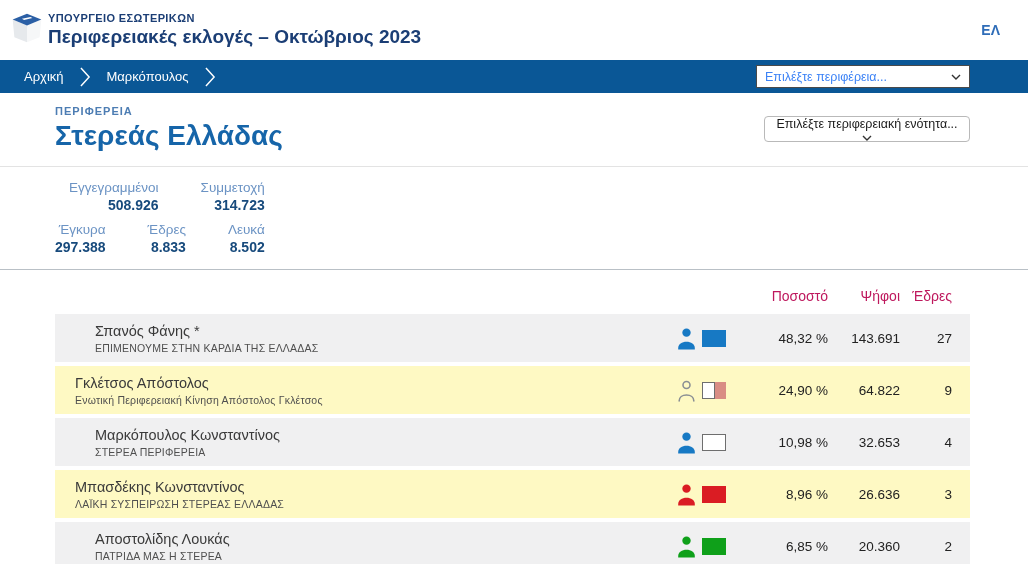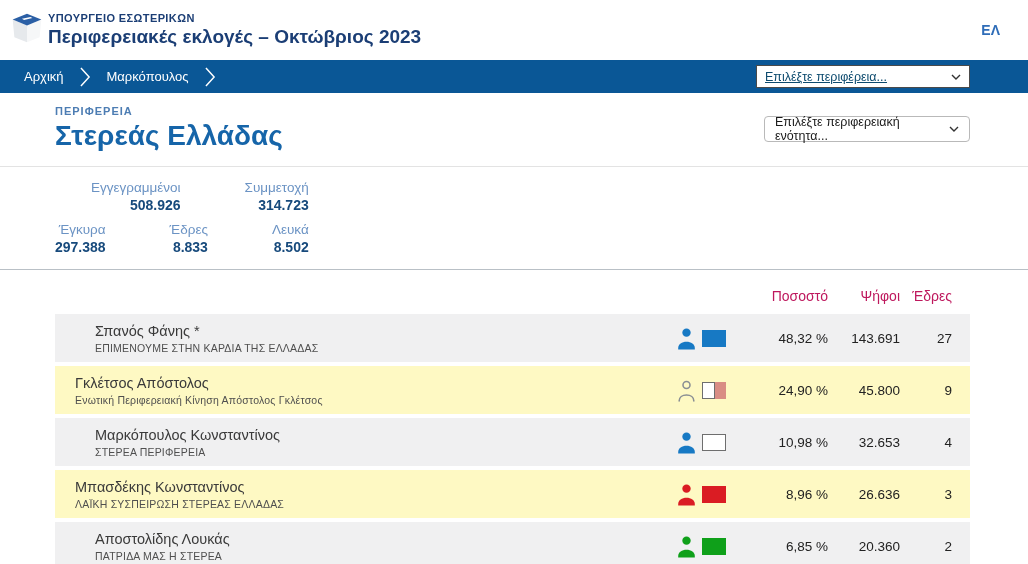--- a/index.html
+++ b/index.html
@@ -21,37 +21,37 @@
   .brand{display:flex;align-items:center;gap:4px;}
   .brand-text .ministry{font-size:11px;font-weight:bold;color:var(--navy);letter-spacing:.4px;}
   .brand-text .app-title{font-size:19px;font-weight:bold;color:var(--navy);margin-top:2px;}
   .lang-toggle{font-size:14px;font-weight:bold;color:#2f6db8;cursor:pointer;text-decoration:none;}
 
   
   .crumb-bar{height:33px;background:var(--bar-blue);display:flex;align-items:center;padding:0 58px 0 14px;}
   .crumb{color:#fff;font-size:13px;padding:0 10px;cursor:pointer;white-space:nowrap;}
   .crumb-sep{display:inline-flex;margin:0 6px;}
   .bar-select{margin-left:auto;background:#fff;border:1px solid #4a4a4a;height:23px;width:214px;
-    display:flex;align-items:center;justify-content:space-between;padding:0 8px;font-size:12.5px;color:#0c4a6e;cursor:pointer;text-decoration:underline;}
+    display:flex;align-items:center;justify-content:space-between;padding:0 8px;font-size:12.5px;color:#3b82f6;cursor:pointer;}
 
   
   .region-head{display:flex;justify-content:space-between;align-items:flex-start;padding:12px 58px 14px 55px;border-bottom:1px solid #e3e3e3;}
   .region-label{font-size:11px;font-weight:bold;color:#4d7db3;letter-spacing:1px;}
   .region-name{font-size:28px;font-weight:bold;color:var(--title-blue);margin-top:3px;}
   .round-select{margin-top:11px;background:#fff;border:1px solid #b9b9b9;border-radius:4px;height:26px;width:206px;
-    display:flex;align-items:center;justify-content:space-between;padding:0 10px;font-size:12.5px;color:#1a1a1a;cursor:pointer;}
+    display:flex;align-items:center;justify-content:space-between;padding:0 10px;font-size:12.5px;color:#1a1a1a;cursor:pointer;flex-direction:column;}
   .chev-down{display:inline-flex;}
 
   
   .stats{display:flex;justify-content:space-between;padding:13px 58px 14px 55px;border-bottom:1px solid #b9c0c6;}
   .stat-label{font-size:13.5px;color:var(--label-blue);}
   .stat-value{font-size:14px;font-weight:bold;color:var(--value-navy);margin-top:2px;}
   .stats-left .stat-block + .stat-block{margin-top:10px;}
   .stats-right{display:flex;flex-direction:column;align-items:flex-end;gap:9px;}
-  .stats-row{display:flex;gap:64px;}
+  .stats-row{display:flex;gap:42px;}
   .stat-cell{text-align:right;}
 
   
   .results{margin:0 0 0 55px;width:915px;}
   .trow{display:flex;align-items:center;}
   .cell-name{flex:1;padding-left:20px;min-width:0;}
   .cell-icons{width:62px;display:flex;align-items:center;gap:5px;}
   .cell-pct{width:90px;text-align:right;font-size:13.5px;}
   .cell-votes{width:72px;text-align:right;font-size:13.5px;}
   .cell-seats{width:52px;text-align:right;font-size:13.5px;}
@@ -198,21 +198,21 @@
                 <circle cx="12" cy="6.8" r="4" fill="none" stroke="#8a8f94" stroke-width="1.8"></circle>
                 <path d="M3.6 25c0-4.2 3.7-6.8 8.4-6.8s8.4 2.6 8.4 6.8" fill="none" stroke="#8a8f94" stroke-width="1.8" stroke-linecap="round"></path>
               </svg>
             </span>
       <span class="swatch">
               <span class="half bordered"></span>
               <span class="half" style="background: rgb(217, 141, 132);"></span>
             </span>
     </div>
     <div class="cell-pct">24,90 %</div>
-    <div class="cell-votes">45.800</div>
+    <div class="cell-votes">64.822</div>
     <div class="cell-seats">9</div>
   </div>
 
   <div class="trow rrow shaded">
     <div class="cell-name">
       <div class="cand">Μαρκόπουλος Κωνσταντίνος</div>
       <div class="party">ΣΤΕΡΕΑ ΠΕΡΙΦΕΡΕΙΑ</div>
     </div>
     <div class="cell-icons">
       <span class="person">

